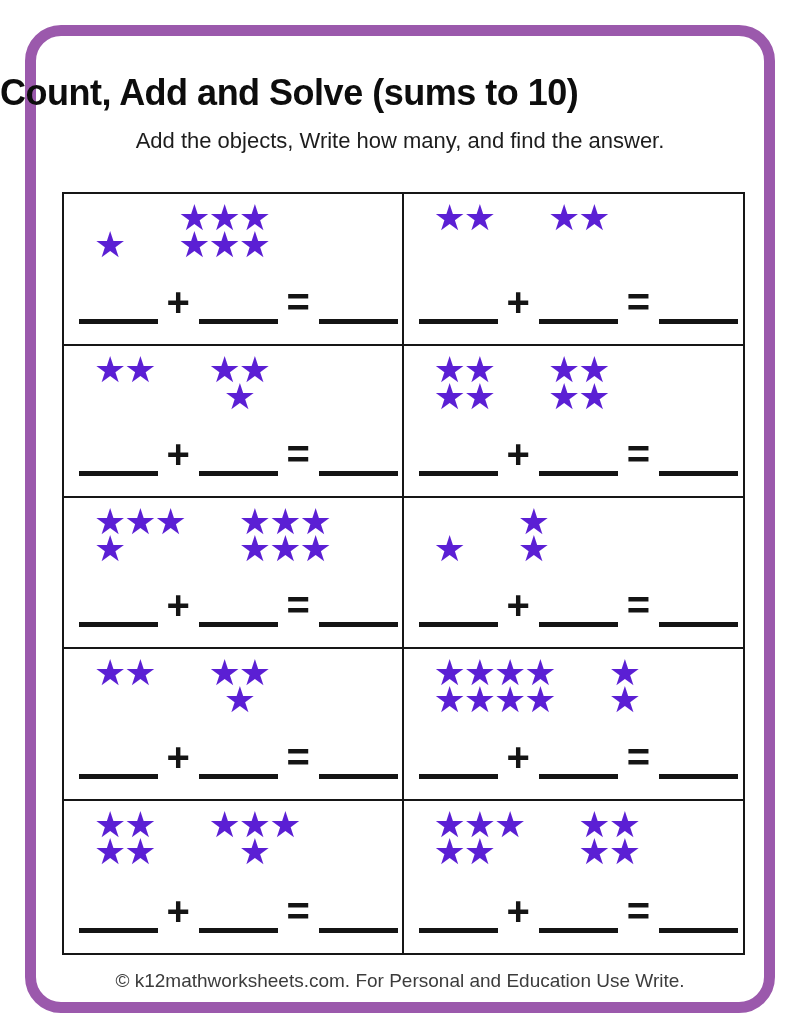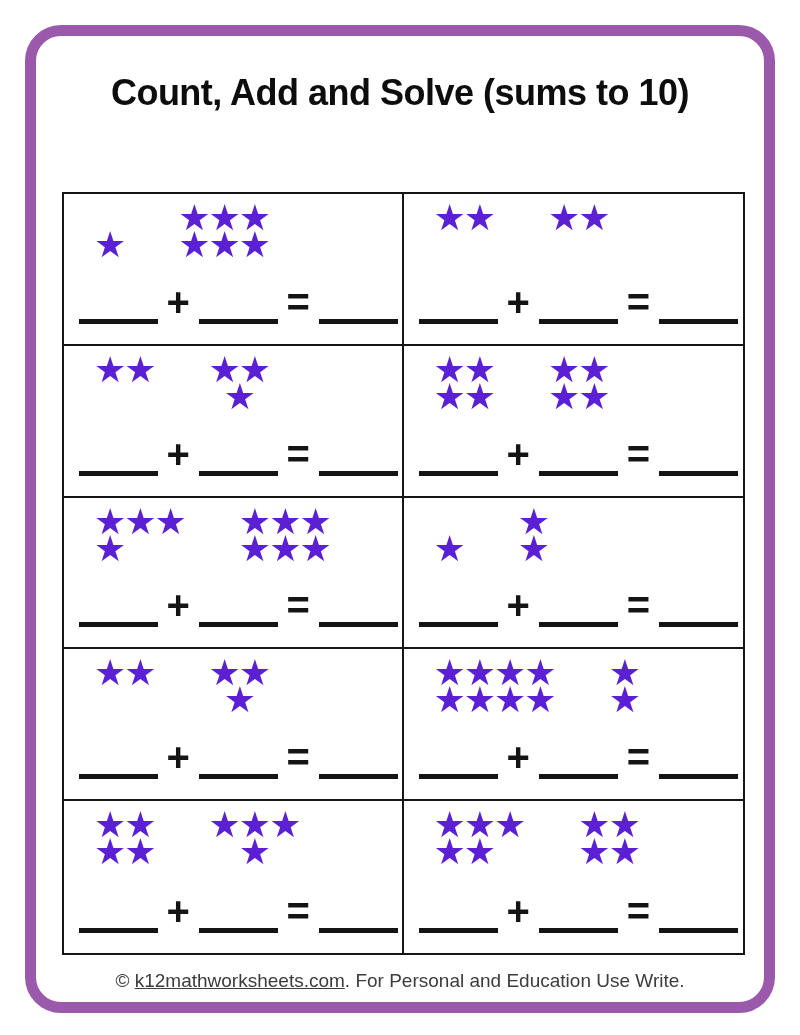--- a/index.html
+++ b/index.html
@@ -10,21 +10,21 @@
   }
   *{box-sizing:border-box;margin:0;padding:0;}
   html,body{width:800px;height:1035px;background:#ffffff;overflow:hidden;
     font-family:"Liberation Sans", sans-serif;}
   .page{position:relative;width:800px;height:1035px;background:#fff;}
 
   
   .frame{position:absolute;left:25px;top:25px;right:25px;bottom:22px;
     border:11px solid var(--frame-color);border-radius:36px;pointer-events:none;}
 
-  .title{position:absolute;top:72px;left:0;right:0;text-align:center;
+  .title{position:absolute;top:72px;left:0;right:0;text-align:left;
     font-size:36px;font-weight:800;letter-spacing:-0.5px;color:#0d0d0d;}
   .subtitle{position:absolute;top:128px;left:0;right:0;text-align:center;
     font-size:22px;color:#1d1d1d;}
 
   
   .grid{position:absolute;left:62px;top:192px;width:683px;height:763px;
     border:2px solid #161616;display:grid;
     grid-template-columns:repeat(2,1fr);grid-template-rows:repeat(5,1fr);}
   .cell{position:relative;display:flex;flex-direction:column;overflow:hidden;}
   .cell.col-l{border-right:2px solid #161616;}
@@ -41,29 +41,30 @@
   .star{display:inline;}
 
   
   .eq{display:flex;align-items:flex-end;padding:0 4px 20px 15px;flex:0 0 auto;}
   .blank{width:79px;height:30px;border-bottom:5px solid var(--ink);}
   .op{font-size:40px;font-weight:700;line-height:24px;margin:0 9px 10px;
     color:var(--ink);}
 
   .footer{position:absolute;left:0;right:0;top:970px;text-align:center;
     font-size:19px;color:var(--footer-ink);}
-  .footer a{color:var(--footer-ink);text-decoration:underline;cursor:pointer;text-align:right;}
+  .footer a{color:var(--footer-ink);cursor:pointer;text-align:right;}
 </style>
 </head>
 <body>
 
 <div class="page">
   <div class="frame"></div>
 
   <h1 class="title">Count, Add and Solve (sums to 10)</h1>
+  <p class="subtitle">Add the objects, Write how many, and find the answer.</p>
 
   <div class="grid" id="grid">
   <div class="cell col-l not-last-row">
     <div class="stars">
       <div class="group group-a low">
             <div class="star-row"><span class="star">★</span></div>
           </div>
       <div class="group group-b">
             <div class="star-row"><span class="star">★</span><span class="star">★</span><span class="star">★</span></div>
             <div class="star-row"><span class="star">★</span><span class="star">★</span><span class="star">★</span></div>

